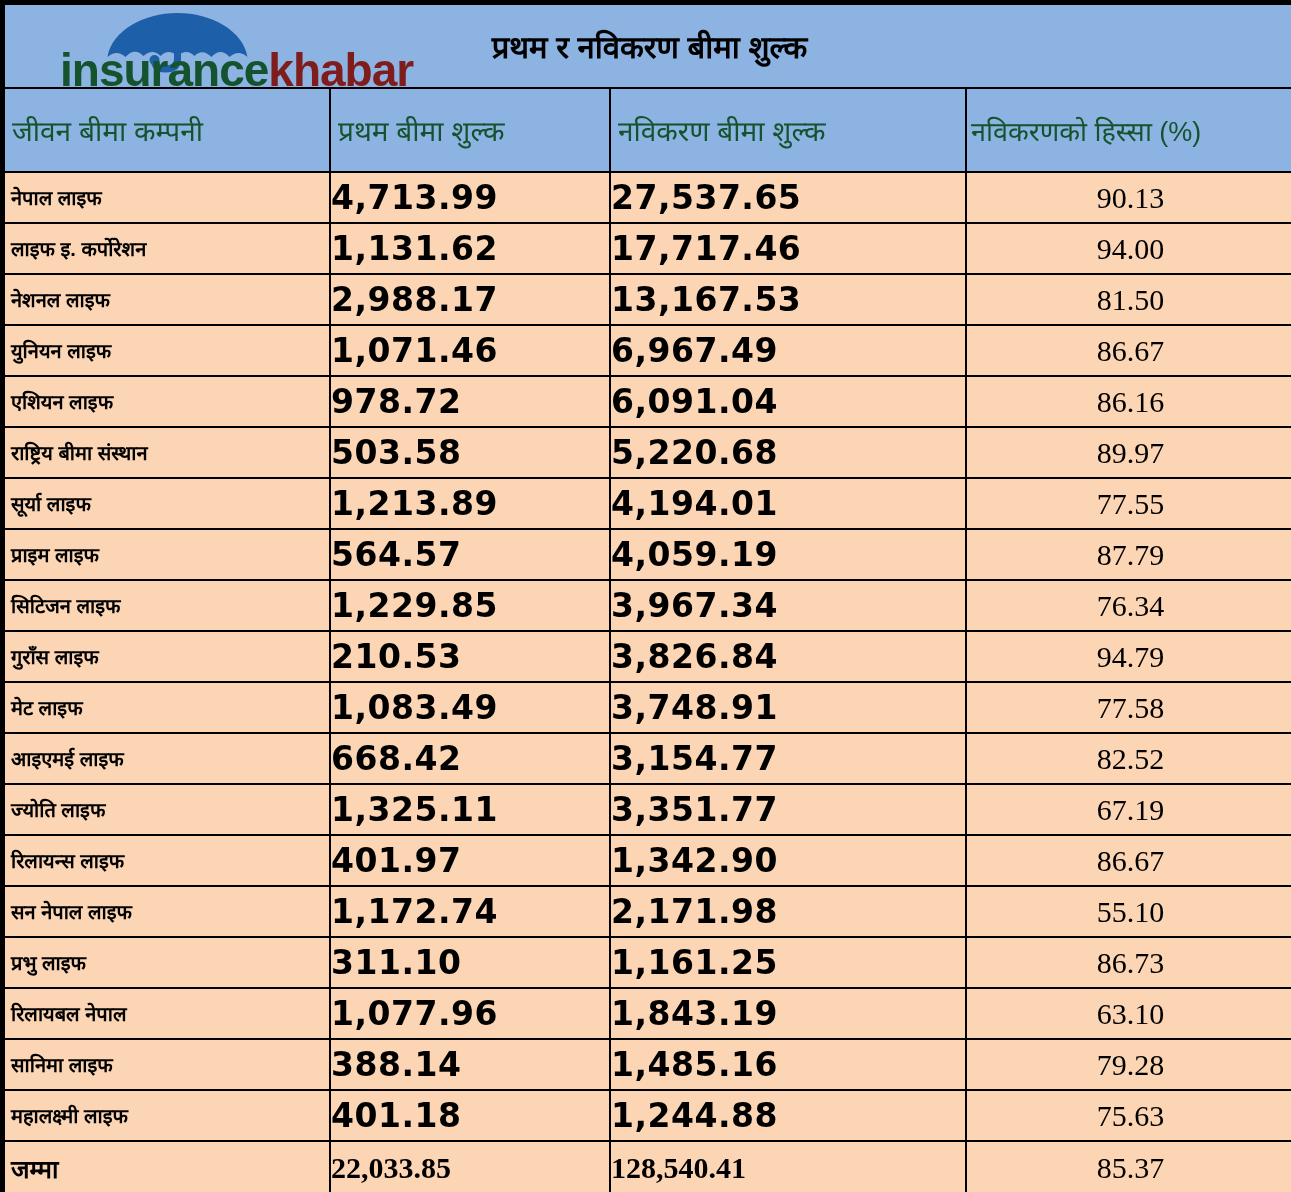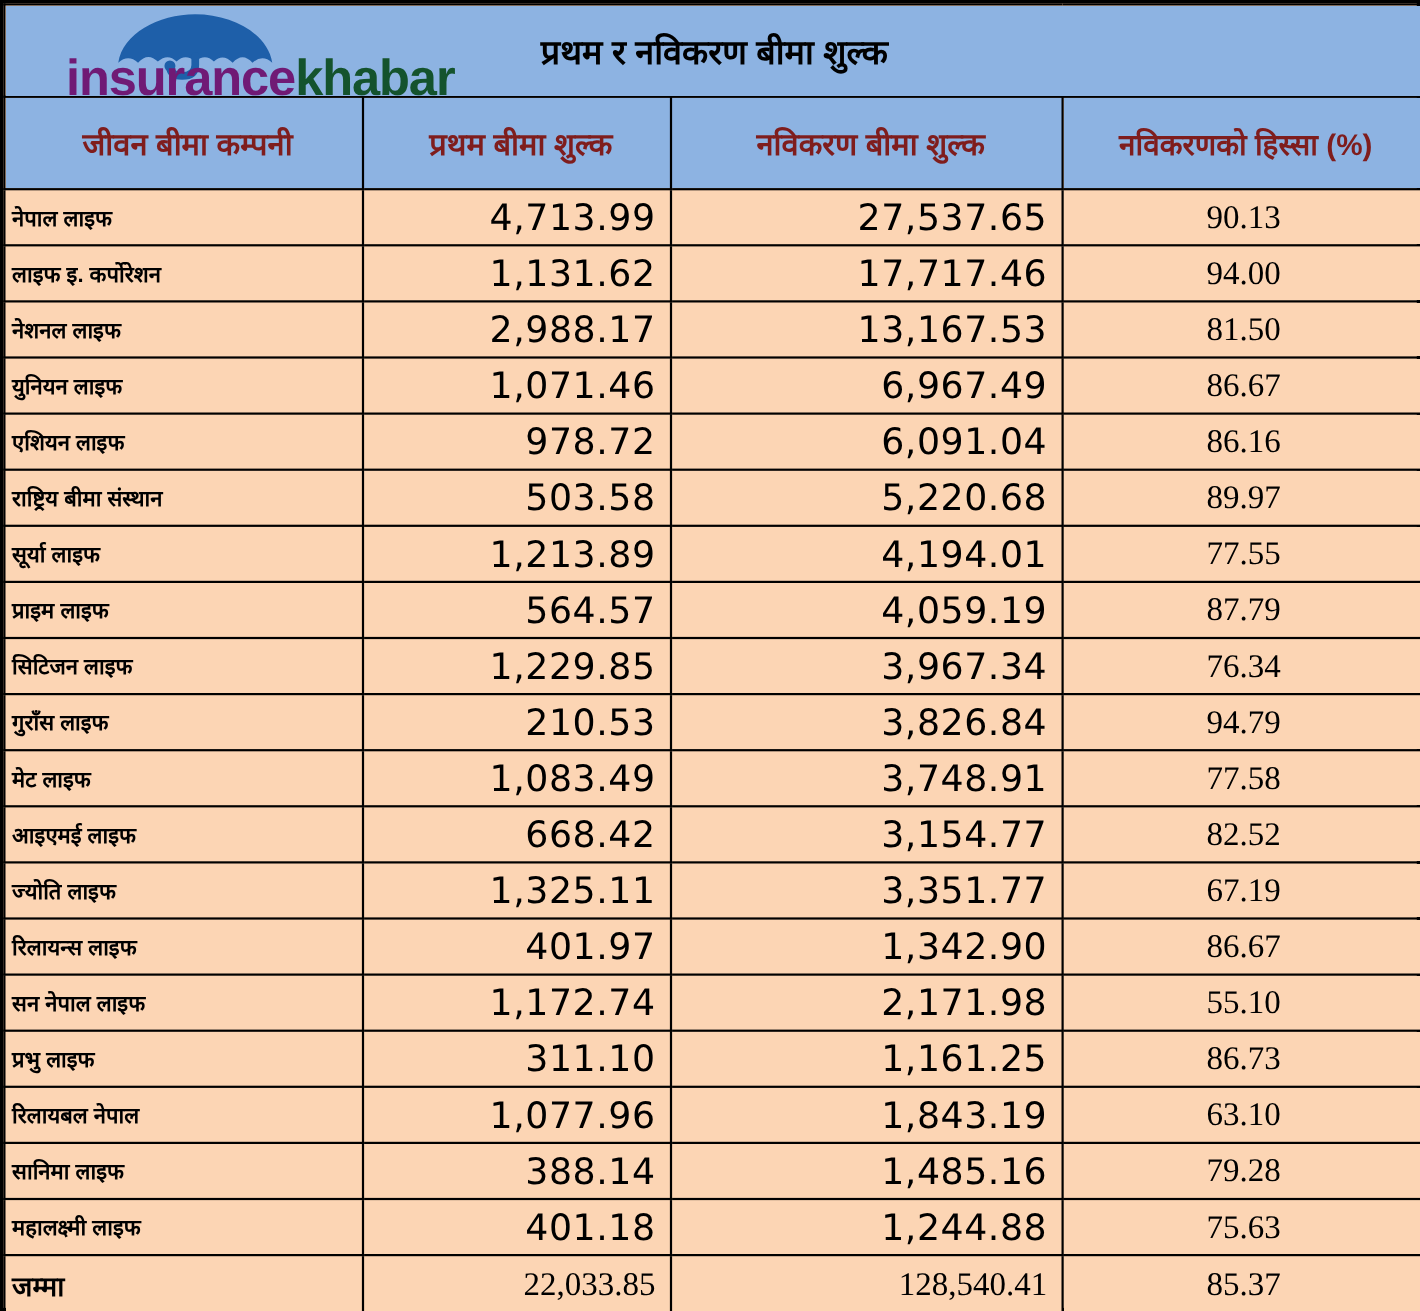--- a/index.html
+++ b/index.html
@@ -51,65 +51,66 @@
   .logo .logo-text {
     position:absolute;
     left:0;
     top:34px;
     font-size:46px;
     font-weight:bold;
     letter-spacing:-1px;
     font-family:"Liberation Sans", sans-serif;
     white-space:nowrap;
   }
-  .logo .lt-blue { color:#701a75; }
-  .logo .lt-red  { color:#14532d; }
+  .logo .lt-blue { color:#14532d; }
+  .logo .lt-red  { color:#7f1d1d; }
   .main-title {
     position:absolute;
     left:0; right:0; top:0; bottom:0;
     display:flex;
     align-items:center;
     justify-content:center;
     font-size:31px;
     font-weight:bold;
     color:#000;
   }
 
   
   tr.header-row { height:84px; }
   tr.header-row th {
     background:#8db3e2;
-    text-align:center;
+    text-align:left;
     vertical-align:middle;
     font-size:28px;
-    font-weight:bold;
+    font-weight:normal;
     padding-left:7px;
     white-space:nowrap;
-    color:#7f1d1d;
+    color:#14532d;
   }
   tr.header-row th.h-last { padding-left:4px; font-size:27px; }
 
   
   tbody tr { height:51px; background:#fcd5b4; }
   td.name {
     font-size:20px;
     font-weight:bold;
     text-align:left;
     vertical-align:middle;
     padding-left:6px;
     white-space:nowrap;
   }
   td.num {
     font-family:"DejaVu Sans", sans-serif;
     font-size:33px;
-    text-align:right;
+    text-align:left;
     vertical-align:middle;
     padding-right:13px;
     white-space:nowrap;
     letter-spacing:0.5px;
+    font-weight:bold;
   }
   td.pct {
     font-family:"Liberation Serif", serif;
     font-size:30px;
     text-align:center;
     vertical-align:middle;
     white-space:nowrap;
   }
 
   

